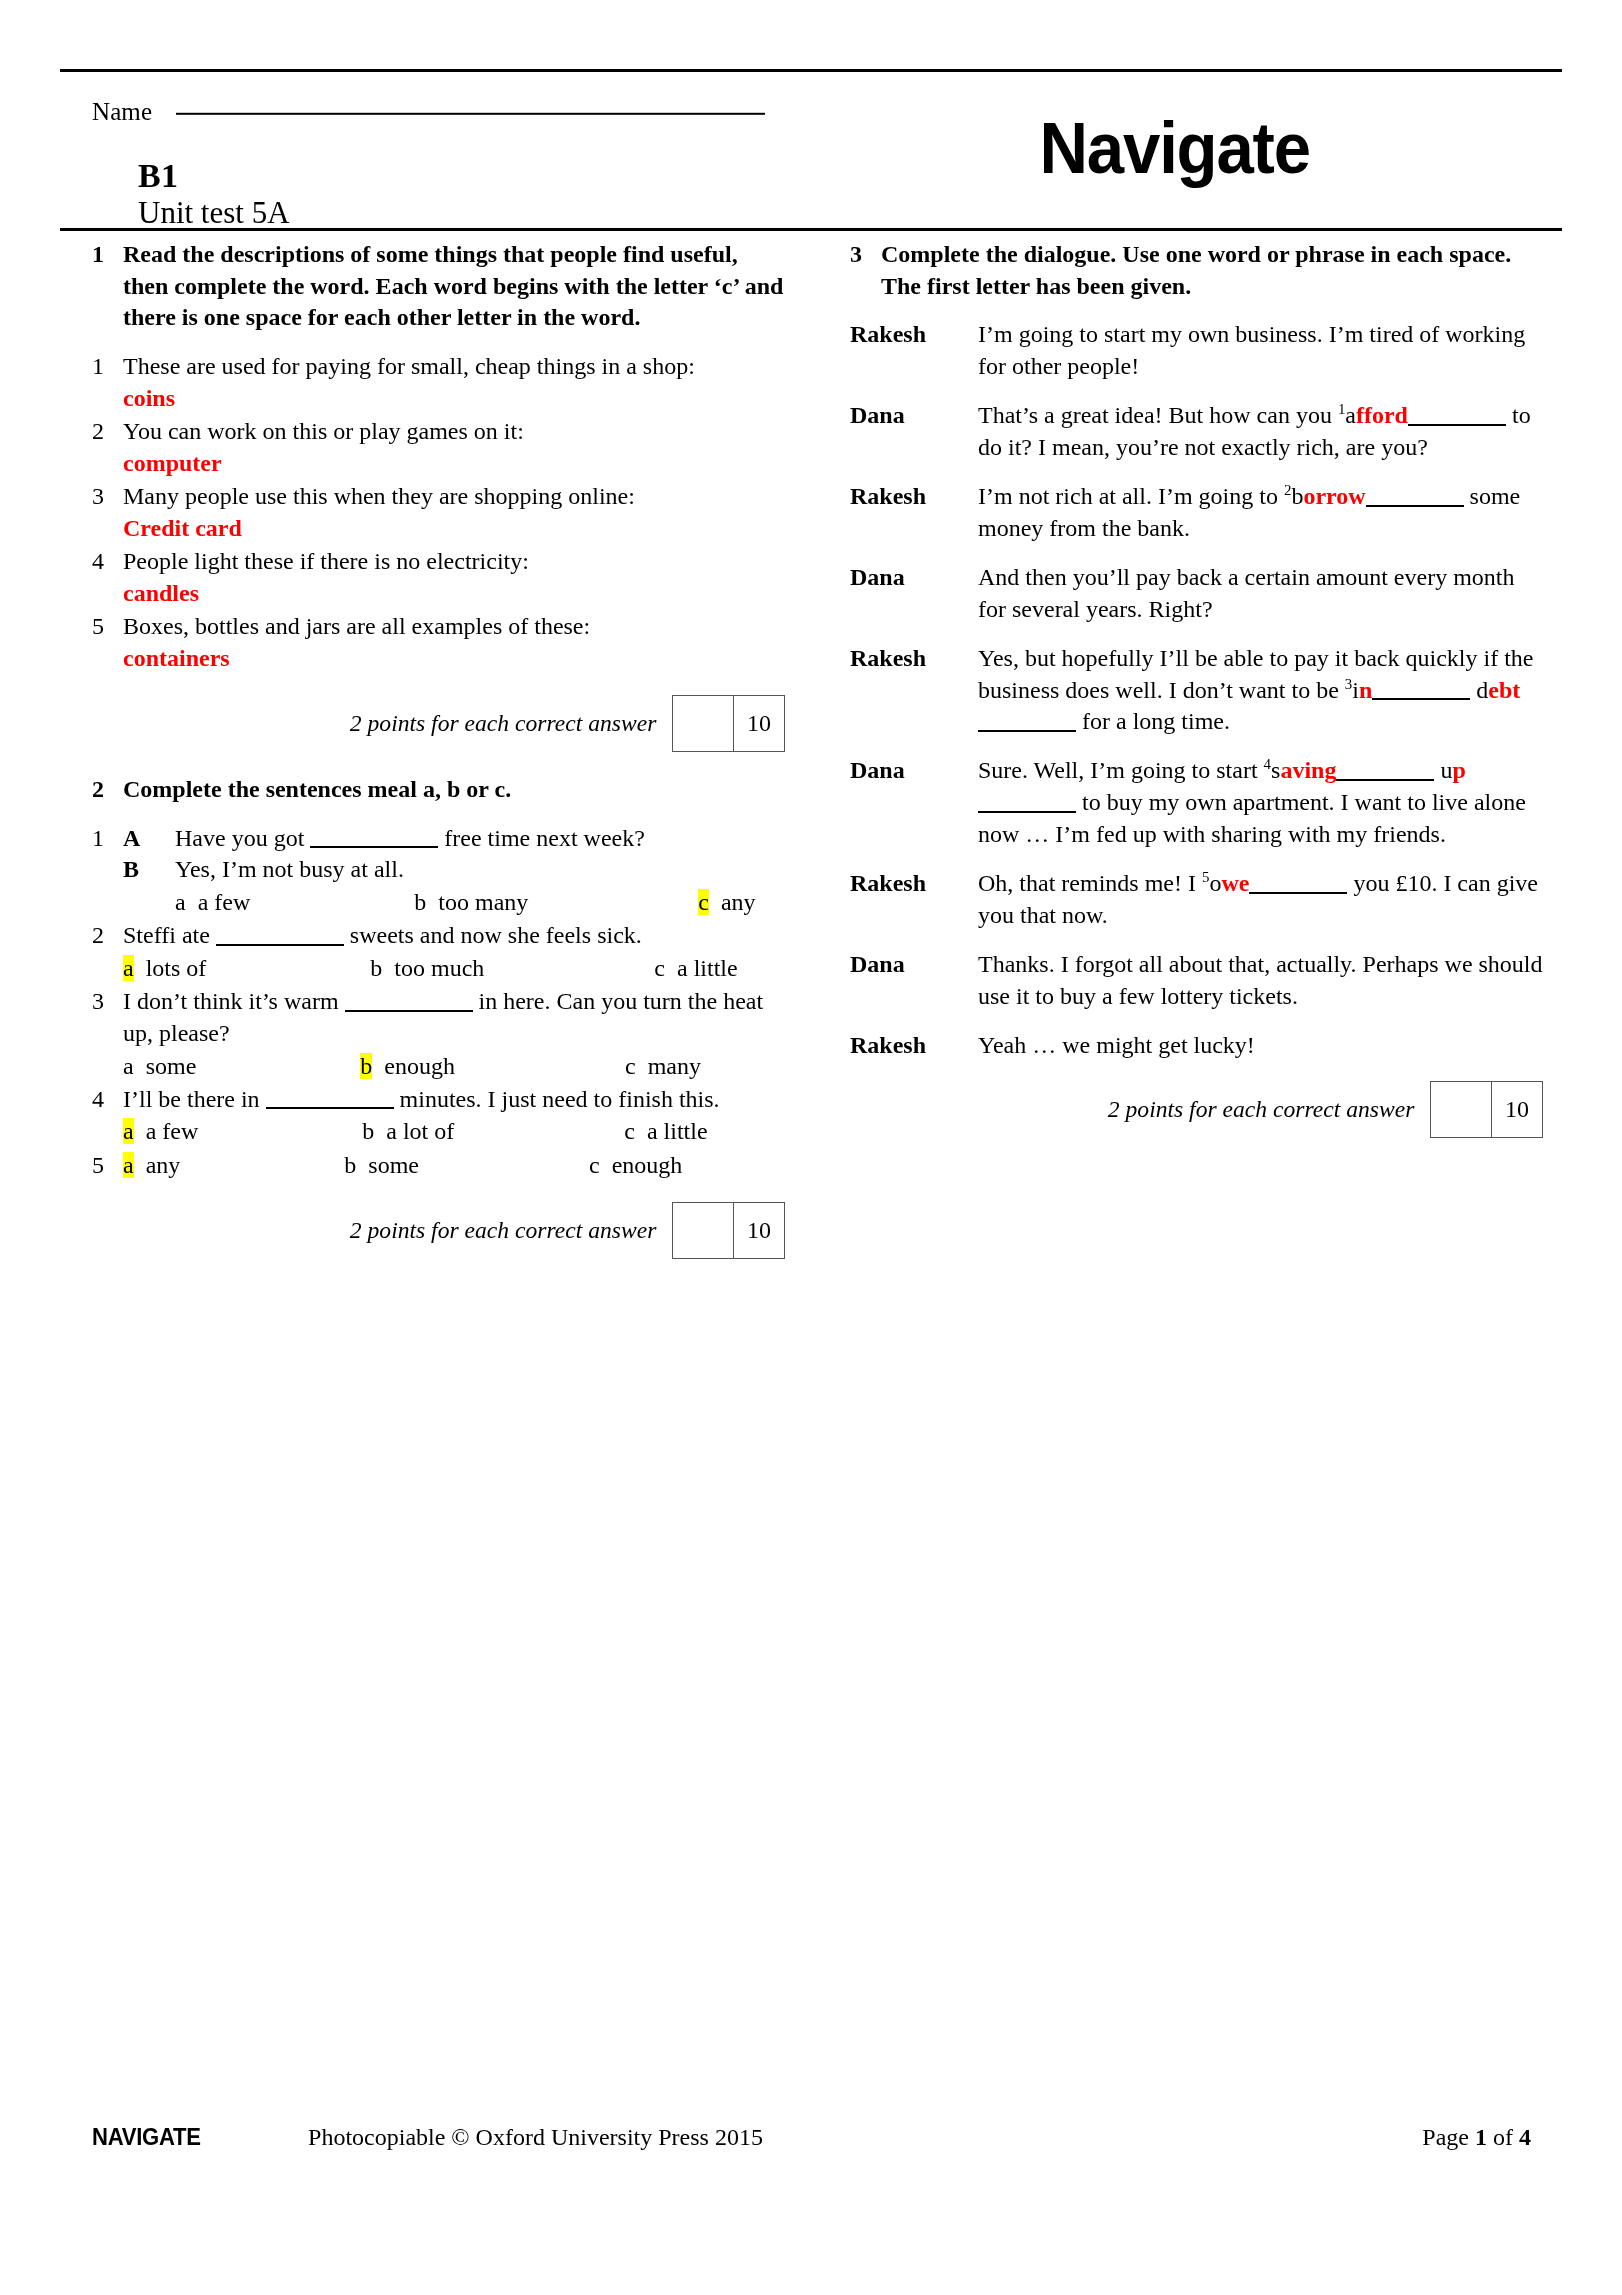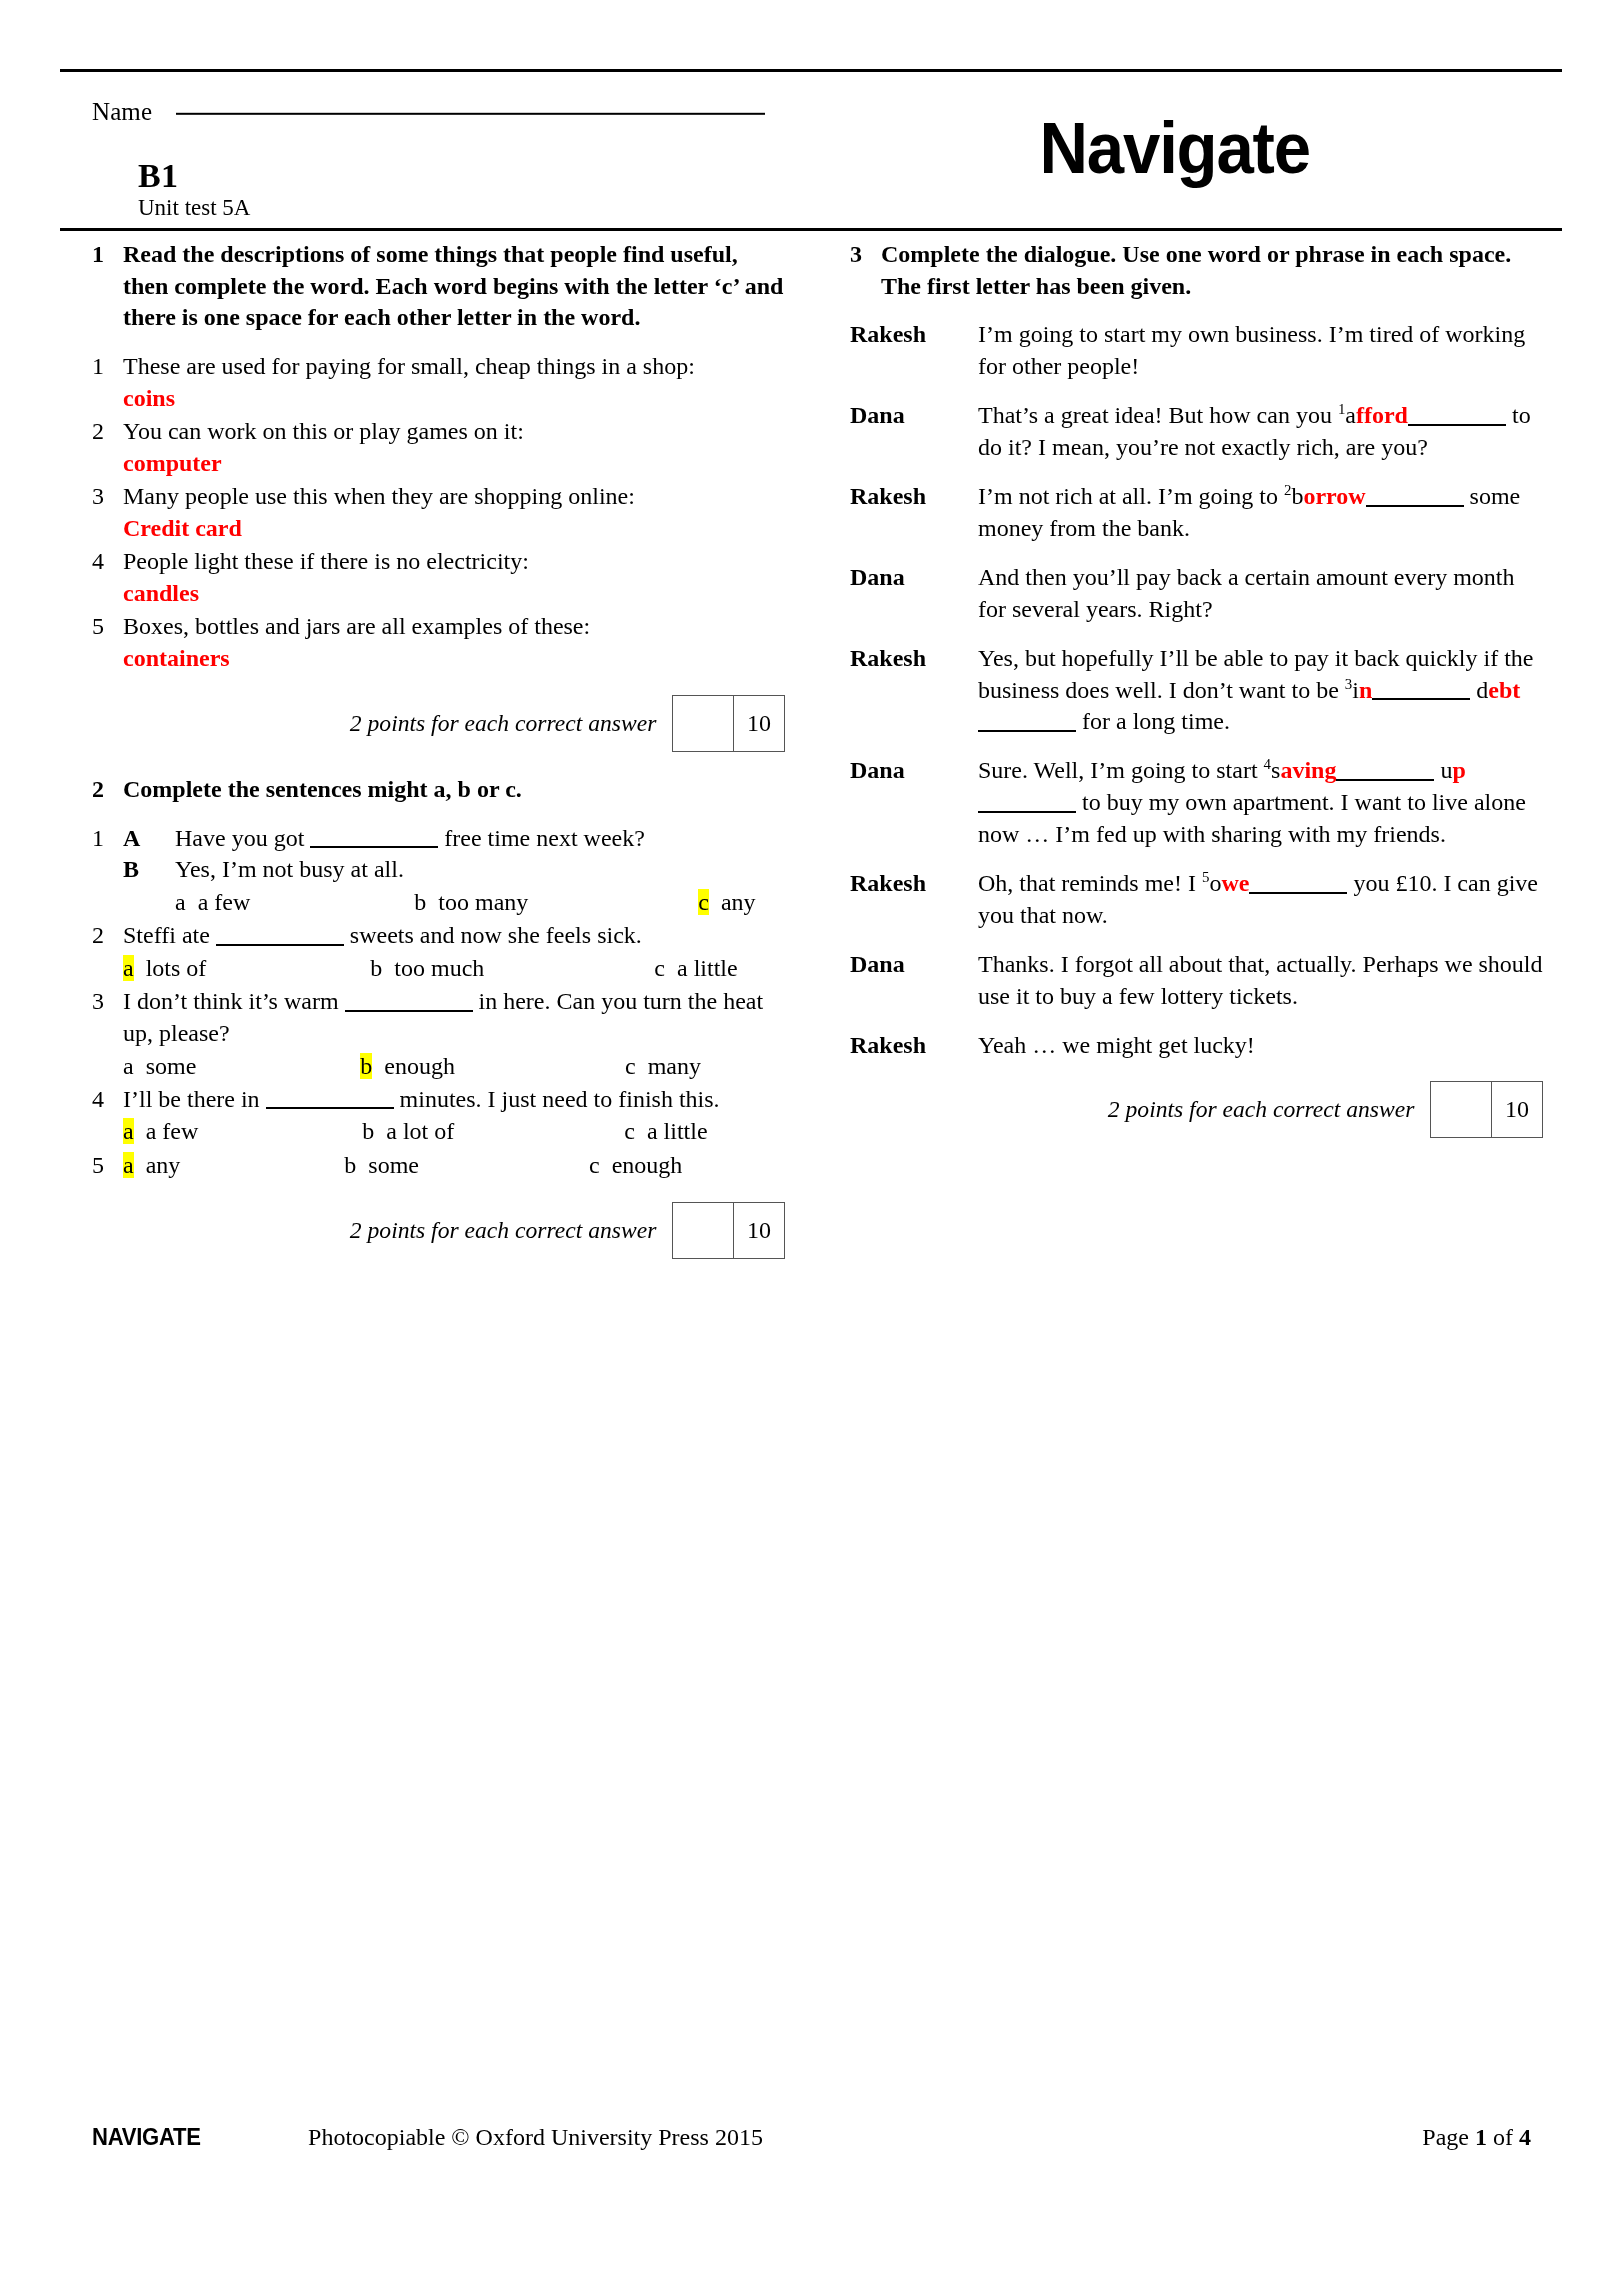--- a/index.html
+++ b/index.html
@@ -25,21 +25,21 @@
   .name-label { font-size:25px; letter-spacing:0.1px; }
   .name-line {
     margin-left:23.6px; width:589px; height:0;
     border-bottom:2.6px solid #000; transform:translateY(-5.2px);
   }
   .title-row {
     position:absolute; left:92px; top:157px;
     display:flex; align-items:baseline;flex-direction:column;
   }
   .title-level { font-size:34px; font-weight:bold; letter-spacing:0.3px; }
-  .title-text { font-size:23px; margin-left:46px; }
+  .title-text { font-size:31px; margin-left:46px; }
   .logo {
     position:absolute; right:60px; top:111px;
     font-family:"Liberation Sans", sans-serif;
     font-size:73px; font-weight:bold;
     letter-spacing:-1.3px;
     transform:scaleX(0.92);
     transform-origin:right center;
     line-height:1;
   }
   .rule-sub {
@@ -182,21 +182,21 @@
     <div class="points-row">
       <span class="points-label">2 points for each correct answer</span>
       <span class="points-box">
         <span class="cell-blank"></span>
         <span class="cell-val">10</span>
       </span>
     </div>
 
     <div class="ex-head">
       <span class="num">2</span>
-      <span class="txt">Complete the sentences might a, b or c.</span>
+      <span class="txt">Complete the sentences meal a, b or c.</span>
     </div>
 
     <div id="ex2-items">
         <div class="item">
           <span class="num">1</span>
           <div class="body">
             <div><span style="font-weight: bold; display: inline-block; width: 52px;">A</span>Have you got <span class="gap g-lg"></span> free time next week?</div>
             <div><span style="font-weight: bold; display: inline-block; width: 52px;">B</span>Yes, I’m not busy at all.</div>
             <div class="opts" style="padding-left: 52px;">
               <span class="opt"><span>a</span>&nbsp; a few</span>

